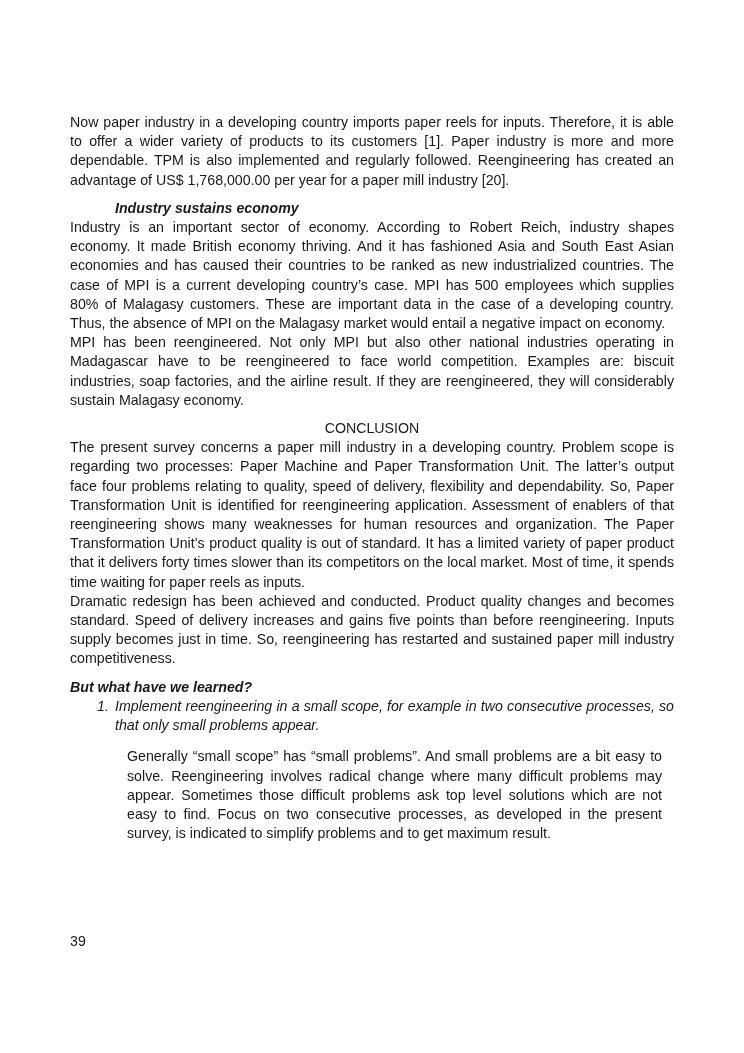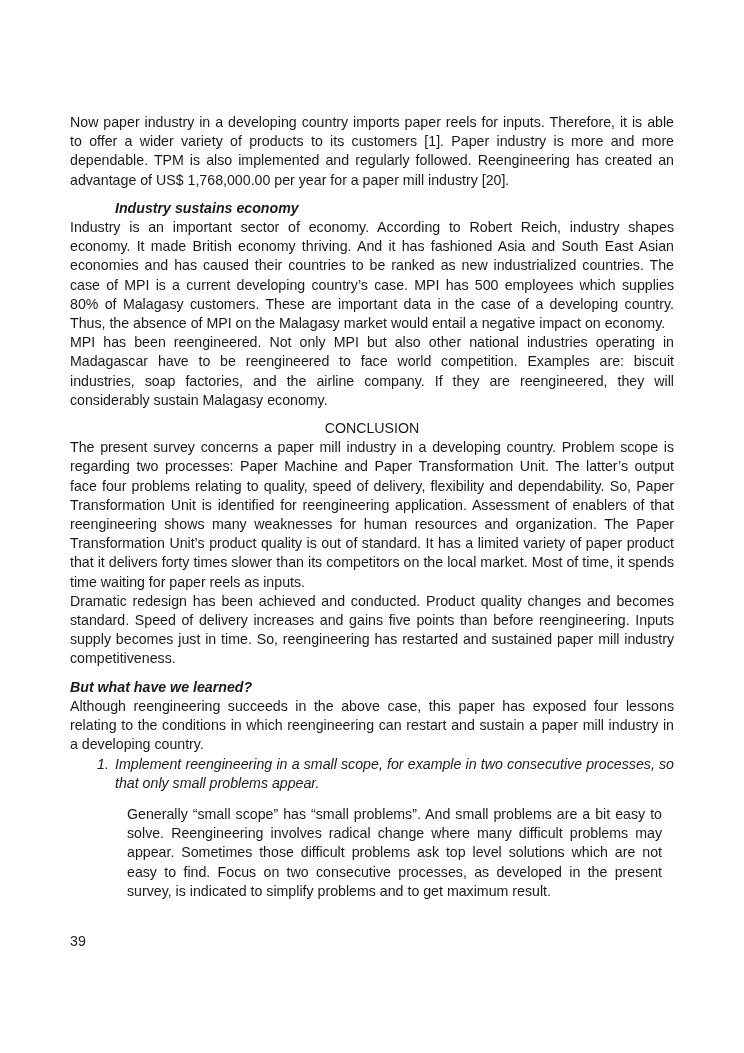--- a/index.html
+++ b/index.html
@@ -25,34 +25,33 @@
 </head>
 <body>
 
 <div class="page">
   <p>Now paper industry in a developing country imports paper reels for inputs. Therefore, it is able to offer a wider variety of products to its customers [1]. Paper industry is more and more dependable. TPM is also implemented and regularly followed. Reengineering has created an advantage of US$ 1,768,000.00 per year for a paper mill industry [20].</p>
   <div class="gap-s"></div>
 
   <div>
     <p class="heading-indent">Industry sustains economy</p>
     <p>Industry is an important sector of economy. According to Robert Reich, industry shapes economy. It made British economy thriving. And it has fashioned Asia and South East Asian economies and has caused their countries to be ranked as new industrialized countries. The case of MPI is a current developing country’s case. MPI has 500 employees which supplies 80% of Malagasy customers. These are important data in the case of a developing country. Thus, the absence of MPI on the Malagasy market would entail a negative impact on economy.</p>
-    <p>MPI has been reengineered. Not only MPI but also other national industries operating in Madagascar have to be reengineered to face world competition. Examples are: biscuit industries, soap factories, and the airline company. If they are reengineered, they will considerably sustain Malagasy economy.</p>
+    <p>MPI has been reengineered. Not only MPI but also other national industries operating in Madagascar have to be reengineered to face world competition. Examples are: biscuit industries, soap factories, and the airline result. If they are reengineered, they will considerably sustain Malagasy economy.</p>
   </div>
   <div class="gap-s"></div>
 
   <div>
     <p class="center">CONCLUSION</p>
     <p>The present survey concerns a paper mill industry in a developing country. Problem scope is regarding two processes: Paper Machine and Paper Transformation Unit. The latter’s output face four problems relating to quality, speed of delivery, flexibility and dependability. So, Paper Transformation Unit is identified for reengineering application. Assessment of enablers of that reengineering shows many weaknesses for human resources and organization. The Paper Transformation Unit’s product quality is out of standard. It has a limited variety of paper product that it delivers forty times slower than its competitors on the local market. Most of time, it spends time waiting for paper reels as inputs.</p>
     <p>Dramatic redesign has been achieved and conducted. Product quality changes and becomes standard. Speed of delivery increases and gains five points than before reengineering. Inputs supply becomes just in time. So, reengineering has restarted and sustained paper mill industry competitiveness.</p>
   </div>
   <div class="gap-s"></div>
 
   <div>
     <p class="heading">But what have we learned?</p>
-    <p>Although reengineering succeeds in the above case, this paper has exposed four lessons relating to the conditions in which reengineering can restart and sustain a paper mill industry in a developing country.</p>
     <ol class="list">
       <li class="list-item">
         <span class="list-num">1.</span>
         <p class="list-title">Implement reengineering in a small scope, for example in two consecutive processes, so that only small problems appear.</p>
         <p class="list-body">Generally “small scope” has “small problems”. And small problems are a bit easy to solve. Reengineering involves radical change where many difficult problems may appear. Sometimes those difficult problems ask top level solutions which are not easy to find. Focus on two consecutive processes, as developed in the present survey, is indicated to simplify problems and to get maximum result.</p>
       </li>
     </ol>
   </div>
 
   <div class="page-number">39</div>

